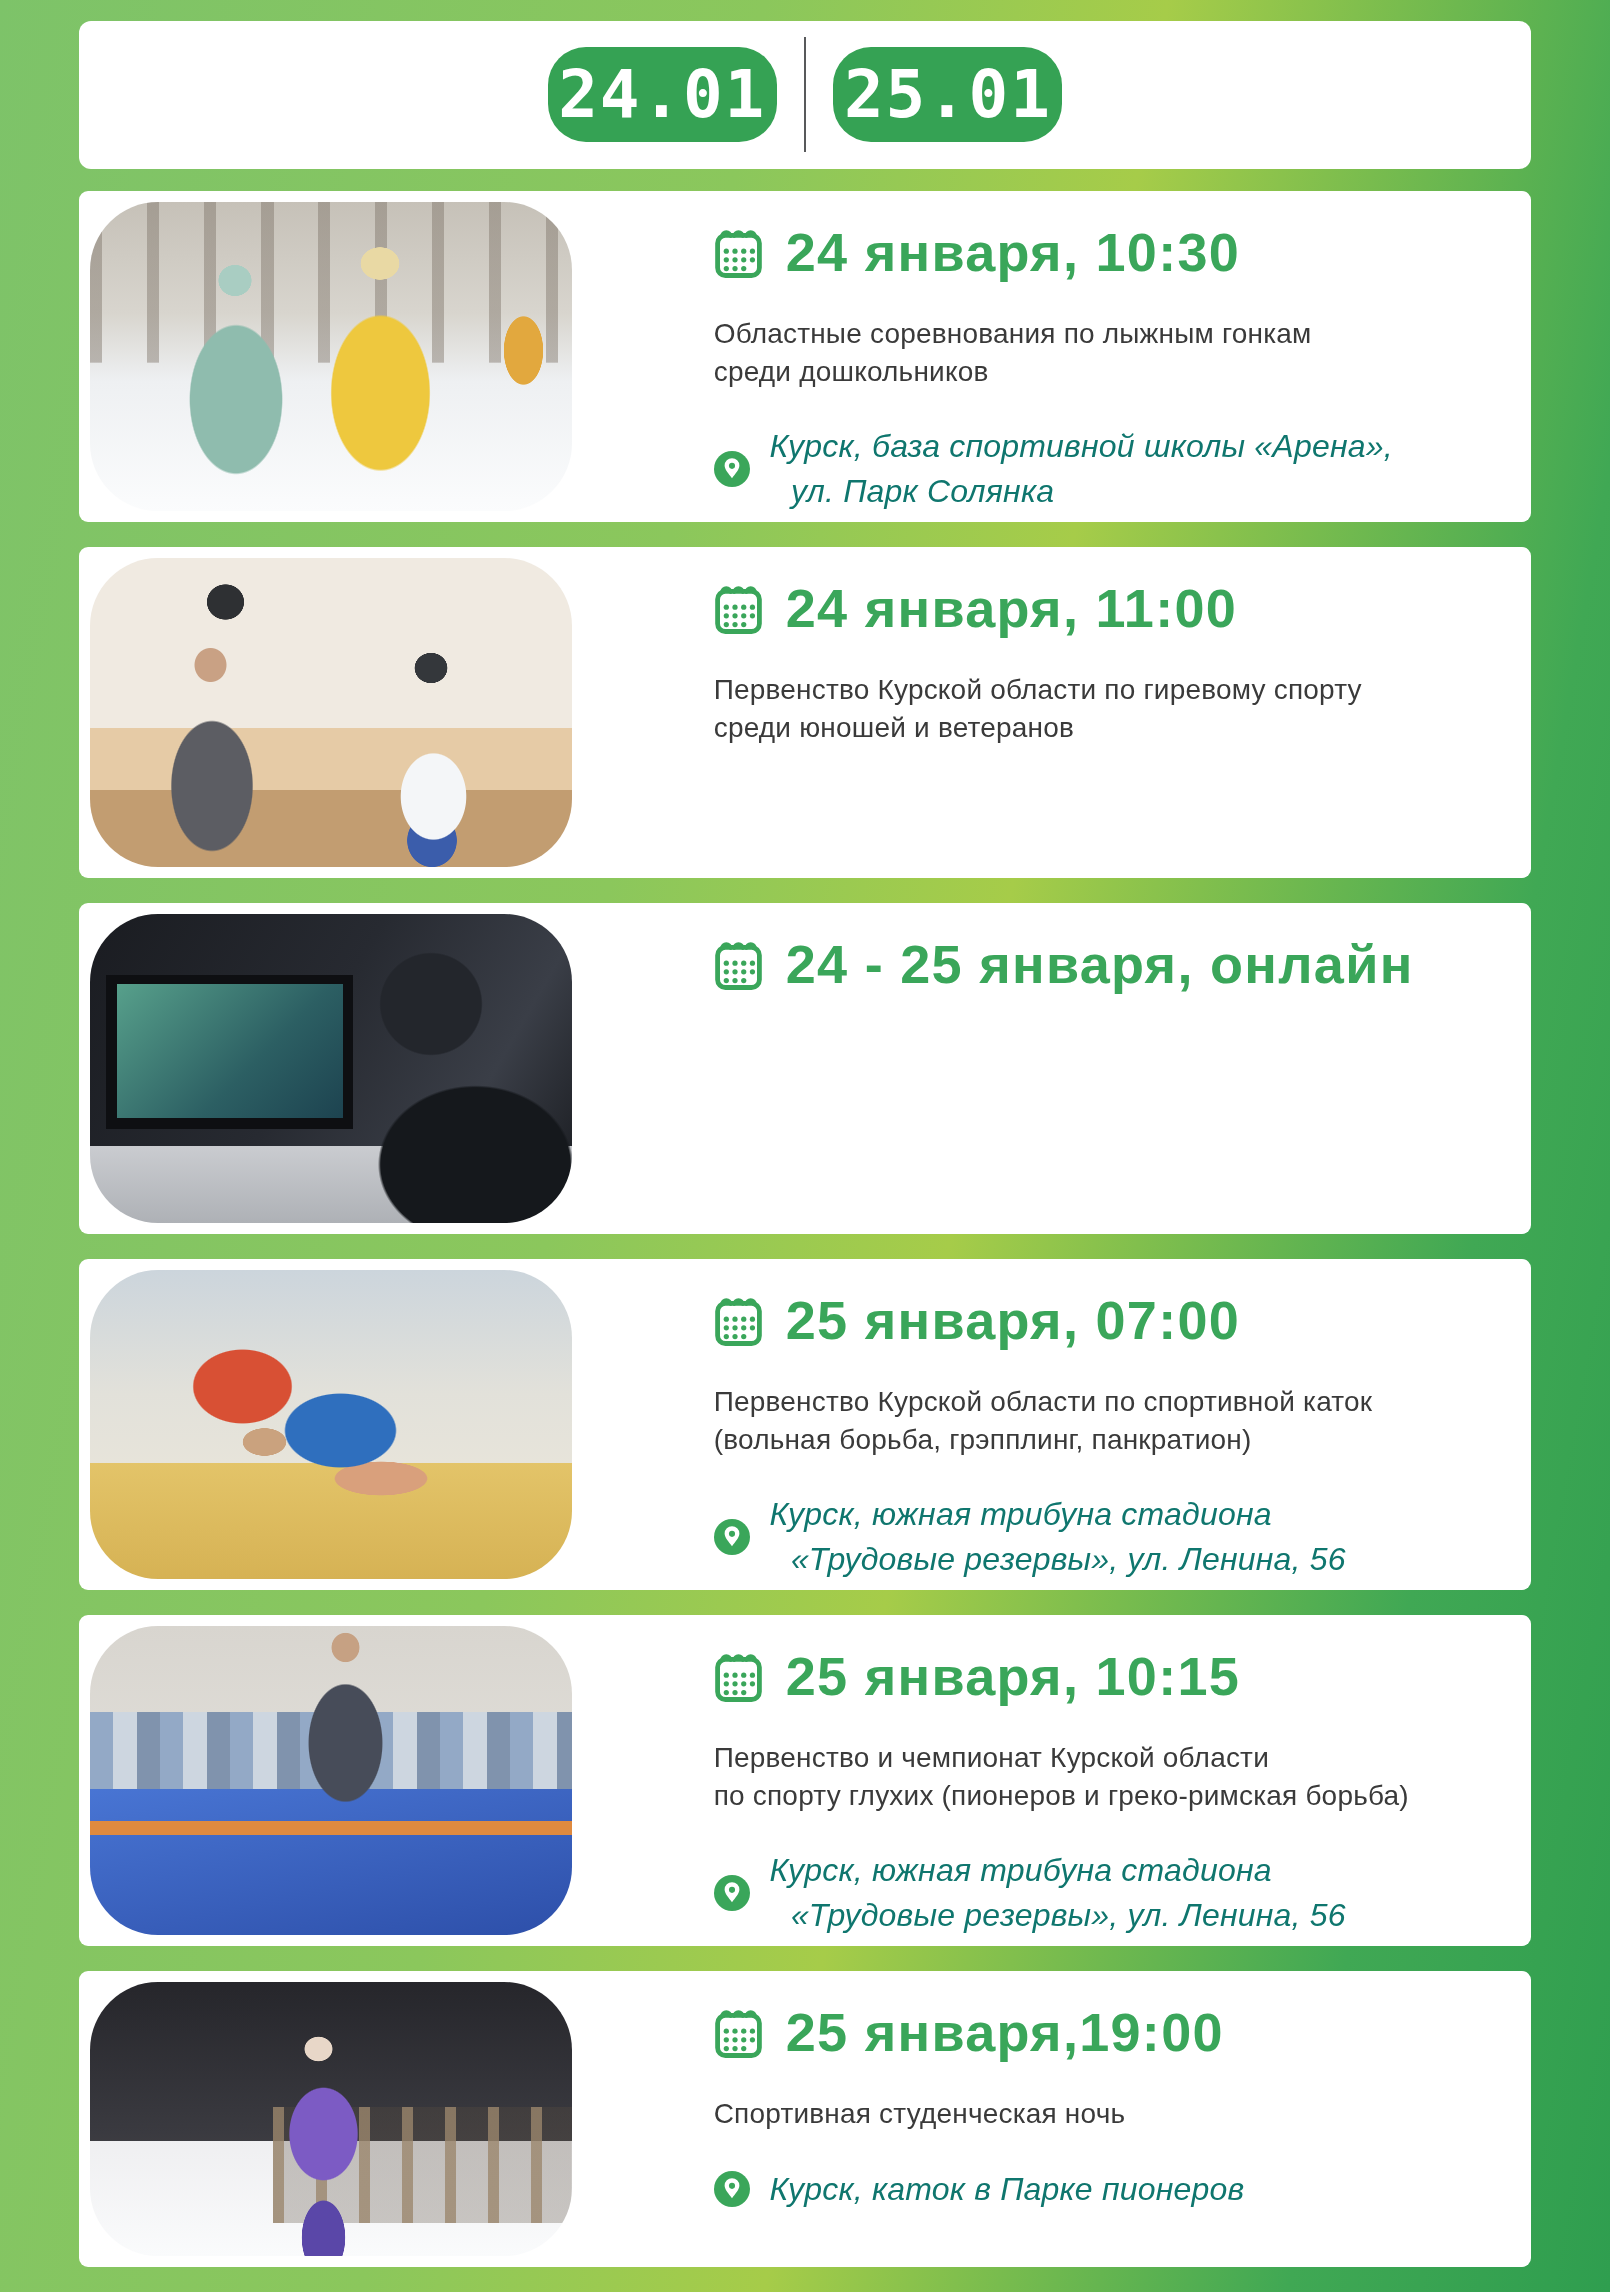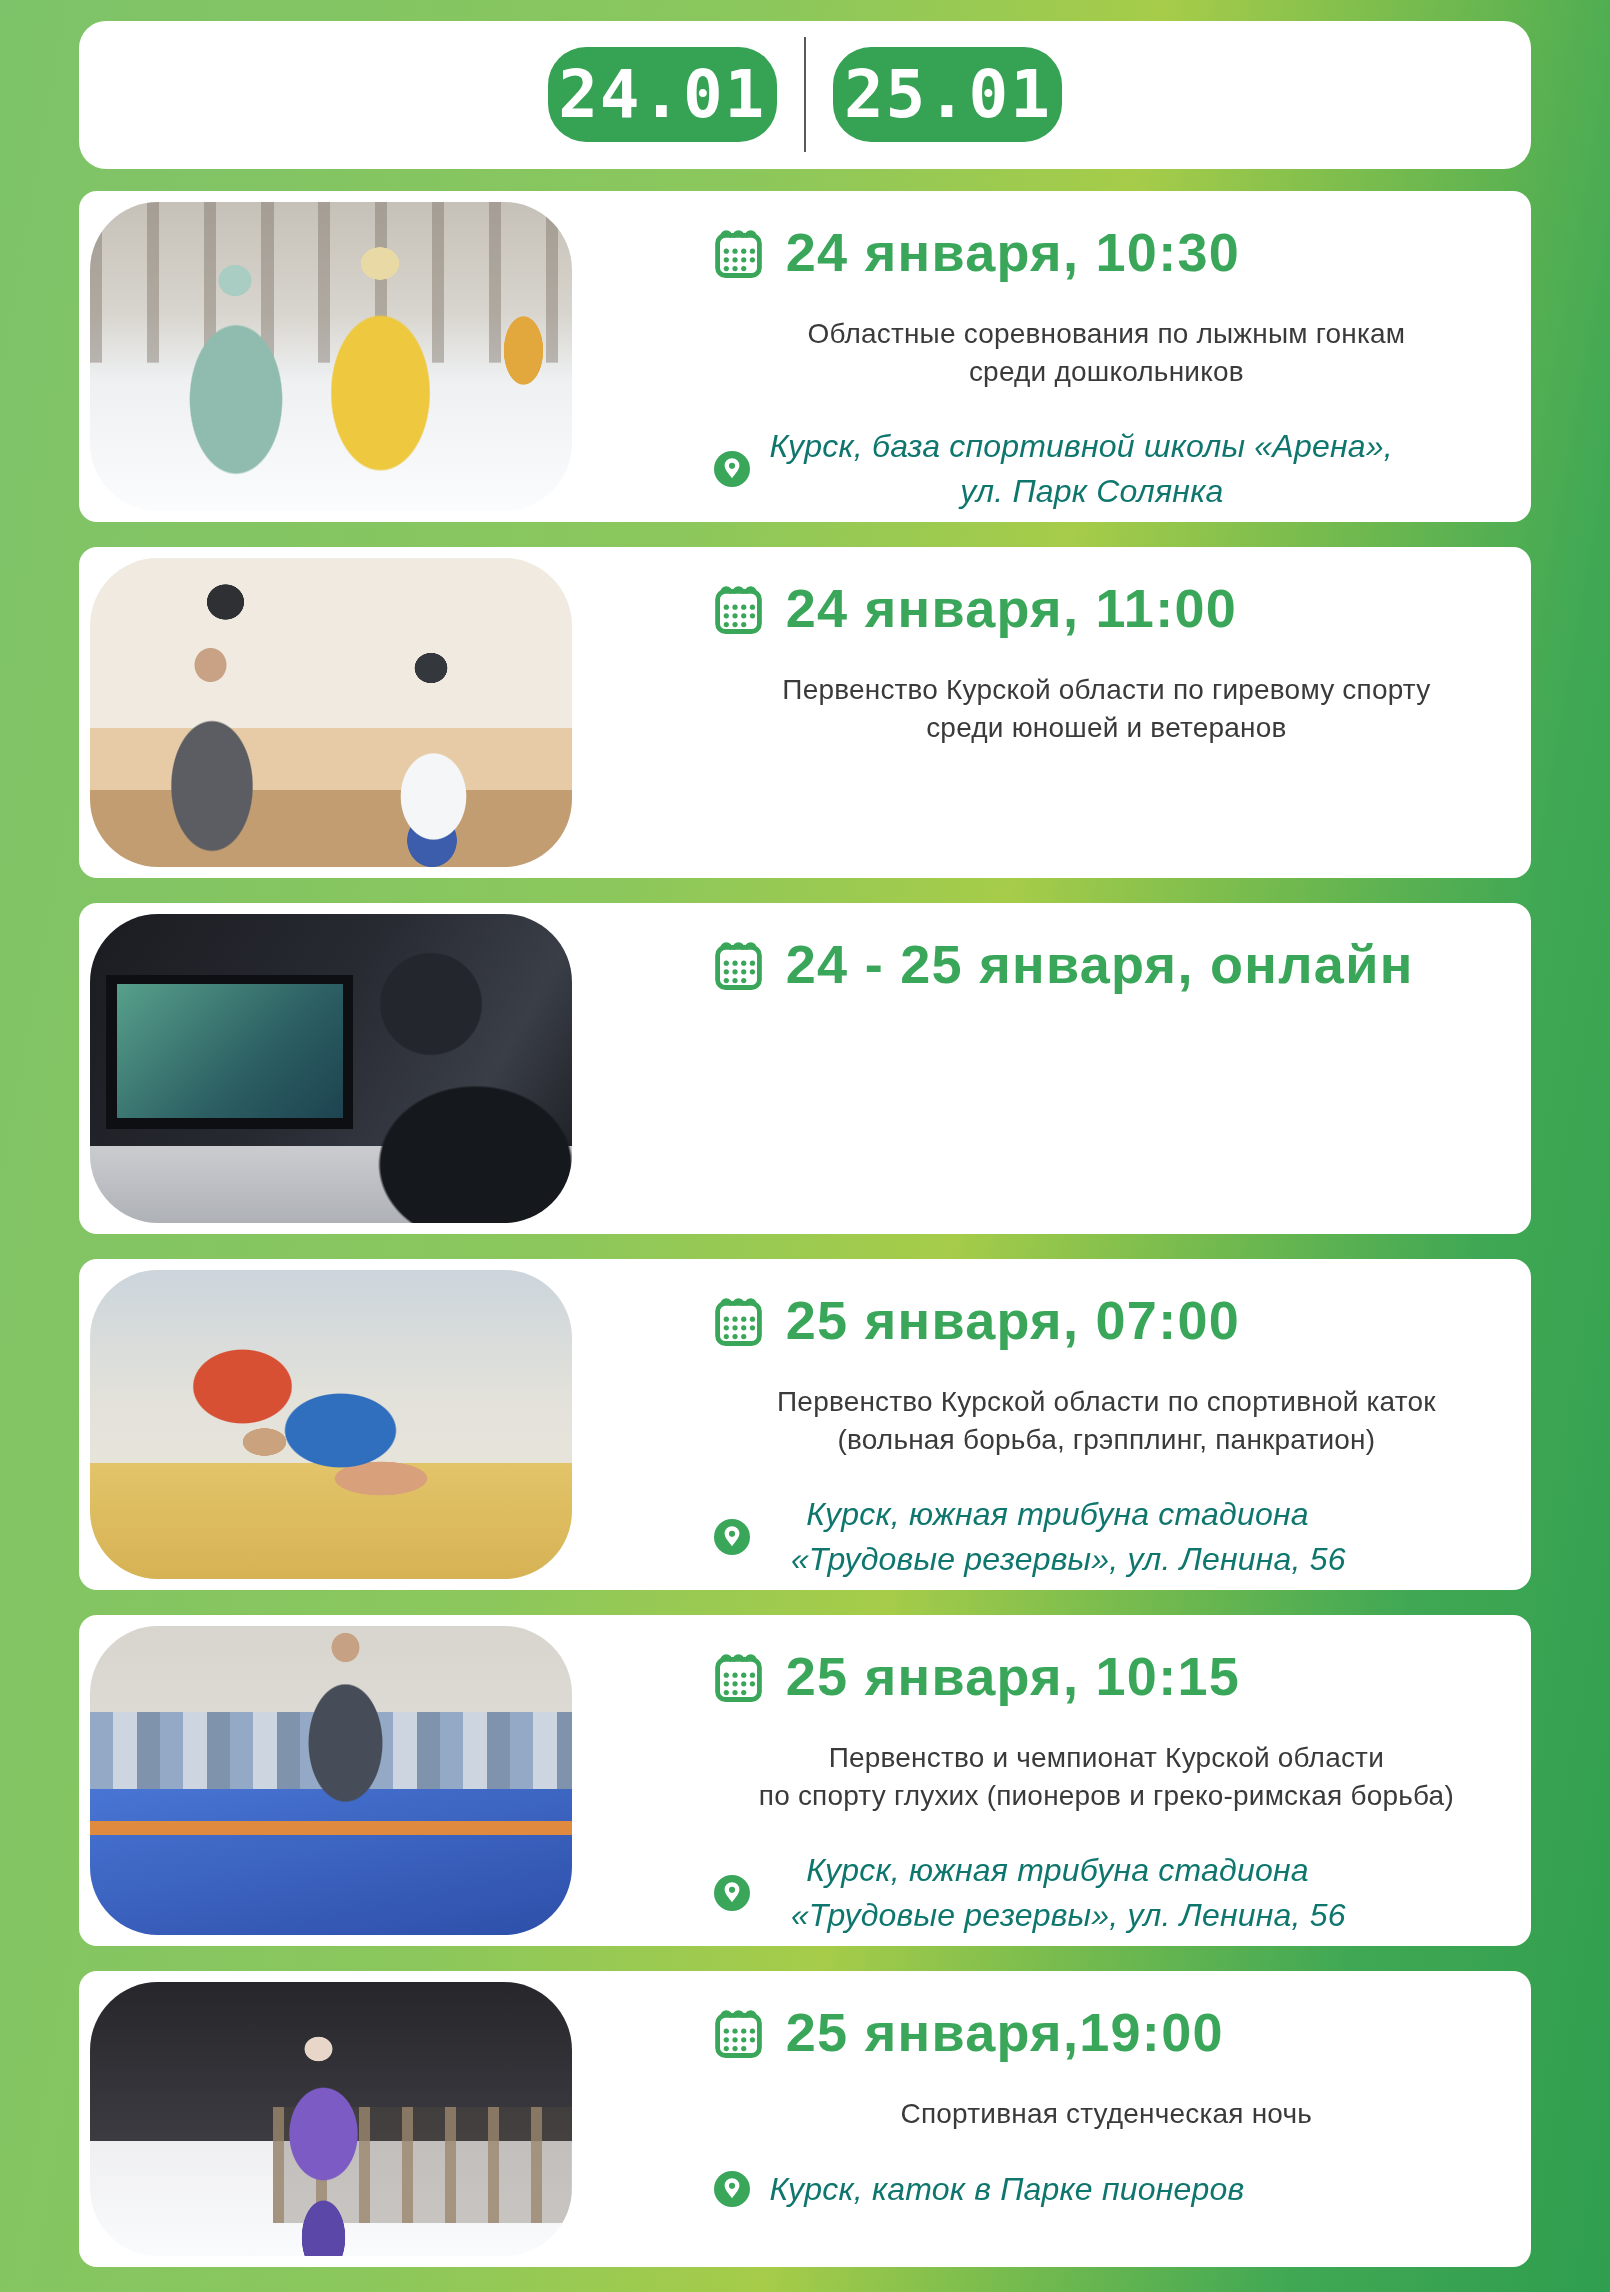--- a/index.html
+++ b/index.html
@@ -7,35 +7,35 @@
     width:1610px;height:2293px;
     background:linear-gradient(100deg,#7dc369 0%,#8bc75c 38%,#a6cc49 58%,#40a854 84%,#2f9e4f 100%);
     font-family:"Liberation Sans",sans-serif;
     -webkit-font-smoothing:antialiased;
   }
   .poster{position:relative;width:1610px;height:2293px;box-sizing:border-box;padding:20.6px 79px 0;}
   .card{background:#ffffff;}
 
   
   .header-card{
-    height:148px;border-radius:27px;margin-bottom:22.4px;
+    height:148px;border-radius:12px;margin-bottom:22.4px;
     display:flex;align-items:center;justify-content:center;
   }
   .badges{display:flex;align-items:center;gap:27px;}
   .badge{
     width:229px;height:95px;border-radius:38px;background:#35a254;color:#fff;
     display:flex;align-items:center;justify-content:center;
     font-family:"DejaVu Sans Mono",monospace;font-weight:bold;font-size:66px;letter-spacing:1.8px;
   }
   .badge-divider{width:2.7px;height:115px;background:#58595b;}
 
   
   .event{
-    height:331px;border-radius:18px;margin-bottom:25px;
-    display:flex;align-items:stretch;text-align:center;
+    height:331px;border-radius:9px;margin-bottom:25px;
+    display:flex;align-items:stretch;
   }
   .event.last{height:296px;margin-bottom:12px;}
   .photo{
     flex:none;width:482px;margin:10.7px 0 10.7px 10.7px;border-radius:68px;
     background-repeat:no-repeat;overflow:hidden;
   }
   .content{flex:1;min-width:0;box-sizing:border-box;padding:0 32px 0 142px;}
   .head-row{display:flex;align-items:center;gap:23px;margin-top:30px;}
   .cal-icon svg,.pin-icon svg{display:block;}
   .datetime{

